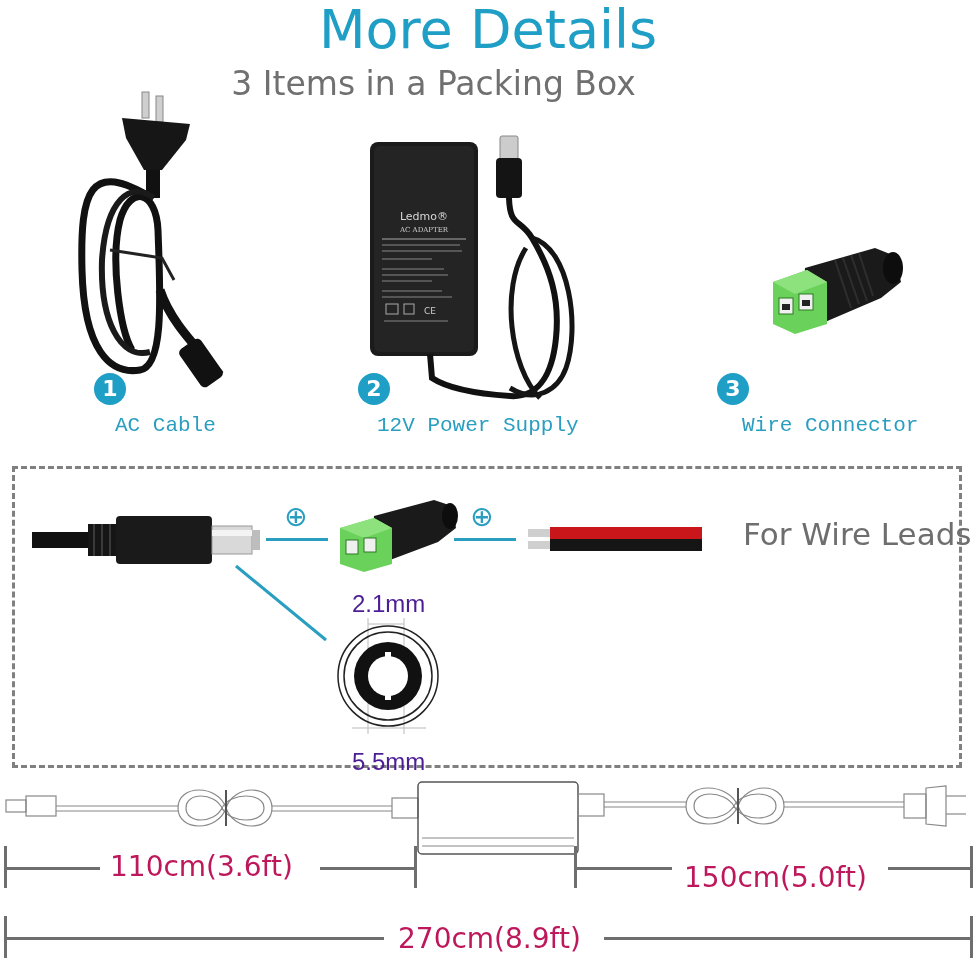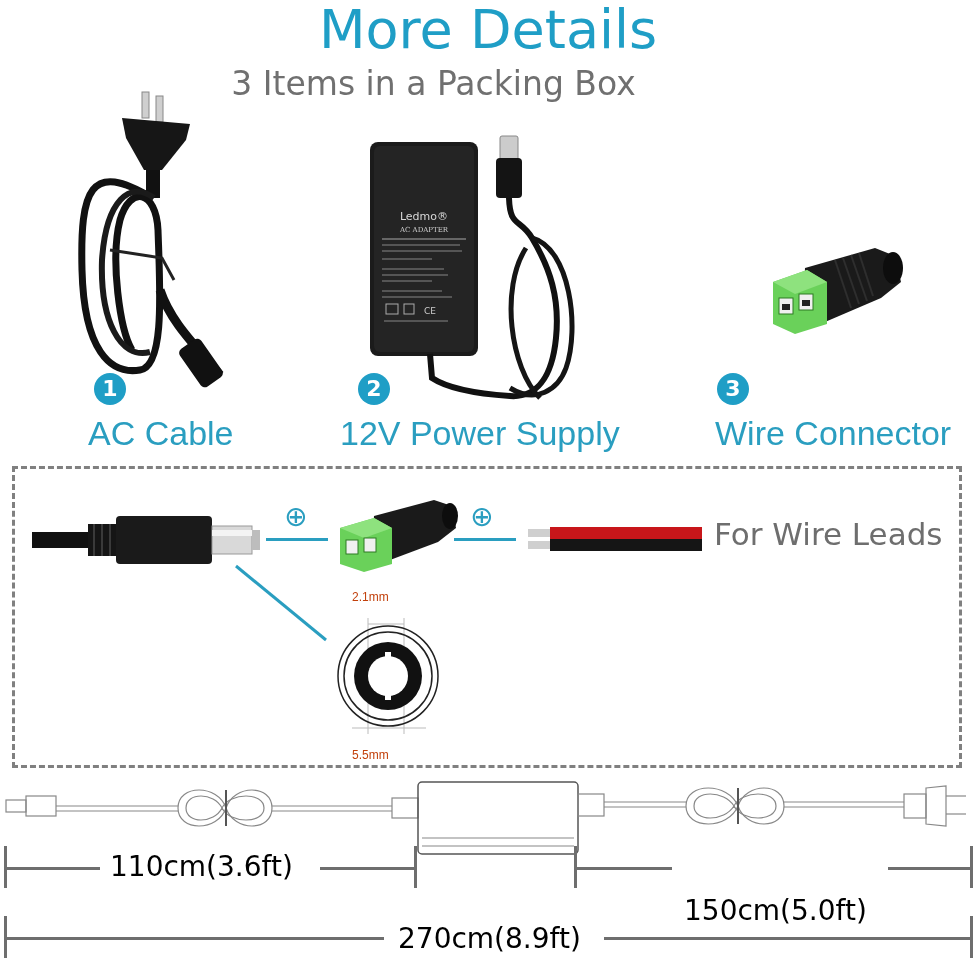--- a/index.html
+++ b/index.html
@@ -1,25 +1,25 @@
 <!DOCTYPE html>
 <html><head>
 <meta charset="utf-8">
 <style>
   html,body{margin:0;padding:0;background:#ffffff;}
   body{width:976px;height:964px;position:relative;overflow:hidden;font-family:"DejaVu Sans",sans-serif;}
   .abs{position:absolute;}
   .title{left:0;width:976px;top:-2px;text-align:center;font-size:54px;color:#1f9ec6;font-family:"DejaVu Sans",sans-serif;letter-spacing:0px;}
   .subtitle{left:0;width:867px;top:64px;text-align:center;font-size:33px;color:#707070;font-family:"DejaVu Sans",sans-serif;}
   .num{width:32px;height:32px;border-radius:50%;background:#1f9ec6;color:#fff;font-weight:bold;font-size:22px;text-align:center;line-height:32px;font-family:"DejaVu Sans",sans-serif;}
-  .label{color:#2a9ec0;font-size:34px;font-family:Liberation Sans, sans-serif;white-space:nowrap;}
+  .label{color:#2a9ec0;font-size:21px;font-family:Liberation Mono, monospace;white-space:nowrap;margin-left:27px;}
   .dash-box{left:12px;top:466px;width:950px;height:302px;border:3px dashed #808080;box-sizing:border-box;}
-  .wire-text{color:#6e6e6e;font-size:31px;white-space:nowrap;}
-  .mm{font-size:12px;color:#c2410c;font-family:"Liberation Sans",sans-serif;}
-  .dim{color:#000000;font-size:28px;white-space:nowrap;font-family:"DejaVu Sans",sans-serif;}
+  .wire-text{color:#6e6e6e;font-size:31px;white-space:nowrap;margin-left:29px;}
+  .mm{font-size:24px;color:#4c1d95;font-family:"Liberation Sans",sans-serif;}
+  .dim{color:#be185d;font-size:28px;white-space:nowrap;font-family:"DejaVu Sans",sans-serif;}
   .hline{background:#6e6e6e;height:3px;}
   .vline{background:#6e6e6e;width:3px;}
 </style>
 </head>
 <body>
 
 <div class="abs title">More Details</div>
 <div class="abs subtitle">3 Items in a Packing Box</div>
 
 <svg class="abs" style="left:70px;top:90px" width="170" height="300" viewBox="0 0 170 300">
@@ -73,21 +73,21 @@
   <rect x="24" y="60" width="14" height="16" fill="#f0f0f0" stroke="#2c7a22"></rect>
   <rect x="44" y="56" width="14" height="16" fill="#f0f0f0" stroke="#2c7a22"></rect>
   <rect x="27" y="66" width="8" height="6" fill="#222"></rect>
   <rect x="47" y="62" width="8" height="6" fill="#222"></rect>
 </svg>
 
 <div class="abs num" style="left:94px;top:373px">1</div>
 <div class="abs label" style="left:88px;top:414px">AC Cable</div>
 
 <div class="abs num" style="left:358px;top:373px">2</div>
-<div class="abs label" style="left:340px;top:414px">12V Power Supply</div>
+<div class="abs label" style="left:350px;top:414px">12V Power Supply</div>
 
 <div class="abs num" style="left:717px;top:373px">3</div>
 <div class="abs label" style="left:715px;top:414px">Wire Connector</div>
 
 <div class="abs dash-box"></div>
 
 <svg class="abs" style="left:32px;top:512px" width="240" height="56" viewBox="0 0 240 56">
   <rect x="0" y="20" width="60" height="16" fill="#111"></rect>
   <rect x="56" y="12" width="30" height="32" fill="#151515"></rect>
   <g stroke="#3a3a3a" stroke-width="2">
@@ -173,21 +173,21 @@
   </g>
 </svg>
 
 <div class="abs vline" style="left:4px;top:846px;height:42px"></div>
 <div class="abs hline" style="left:4px;top:867px;width:96px"></div>
 <div class="abs dim" style="left:110px;top:850px">110cm(3.6ft)</div>
 <div class="abs hline" style="left:320px;top:867px;width:96px"></div>
 <div class="abs vline" style="left:414px;top:846px;height:42px"></div>
 <div class="abs vline" style="left:574px;top:846px;height:42px"></div>
 <div class="abs hline" style="left:574px;top:867px;width:98px"></div>
-<div class="abs dim" style="left:684px;top:894px">150cm(5.0ft)</div>
+<div class="abs dim" style="left:684px;top:861px">150cm(5.0ft)</div>
 <div class="abs hline" style="left:888px;top:867px;width:84px"></div>
 <div class="abs vline" style="left:970px;top:846px;height:42px"></div>
 
 <div class="abs vline" style="left:4px;top:916px;height:42px"></div>
 <div class="abs hline" style="left:4px;top:937px;width:380px"></div>
 <div class="abs dim" style="left:398px;top:922px">270cm(8.9ft)</div>
 <div class="abs hline" style="left:604px;top:937px;width:368px"></div>
 <div class="abs vline" style="left:970px;top:916px;height:42px"></div>
 
 </body></html>

